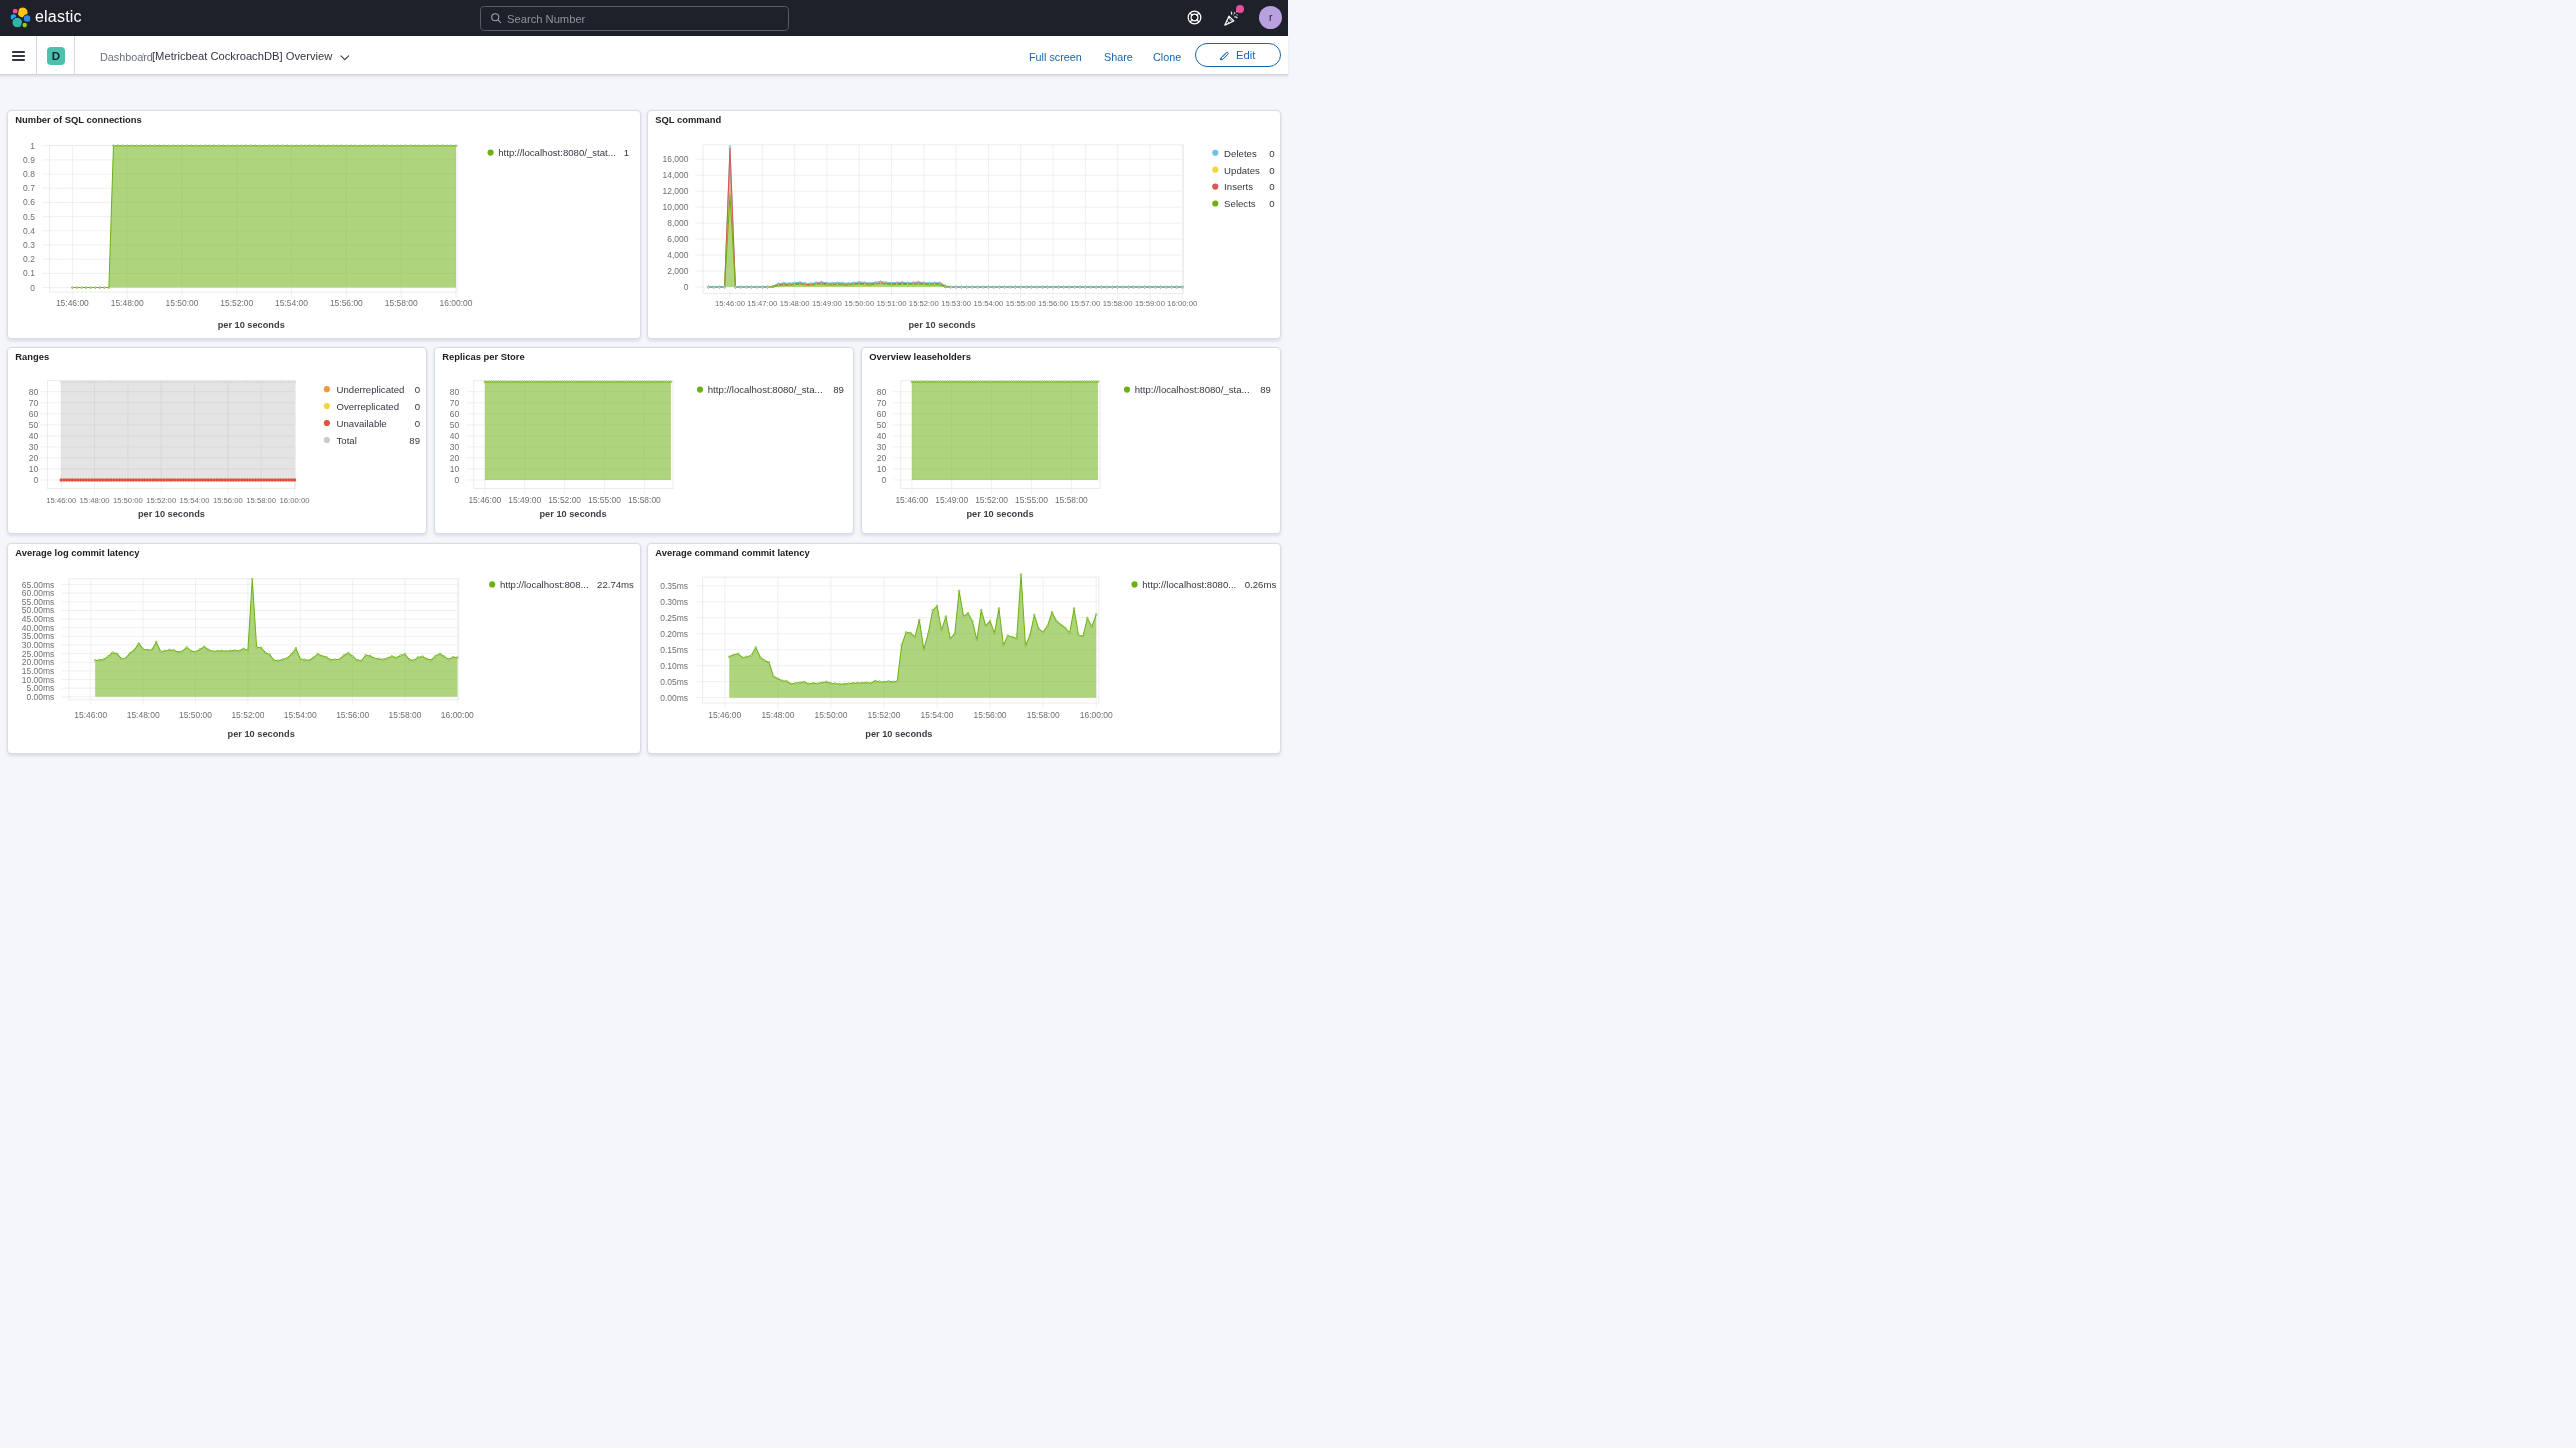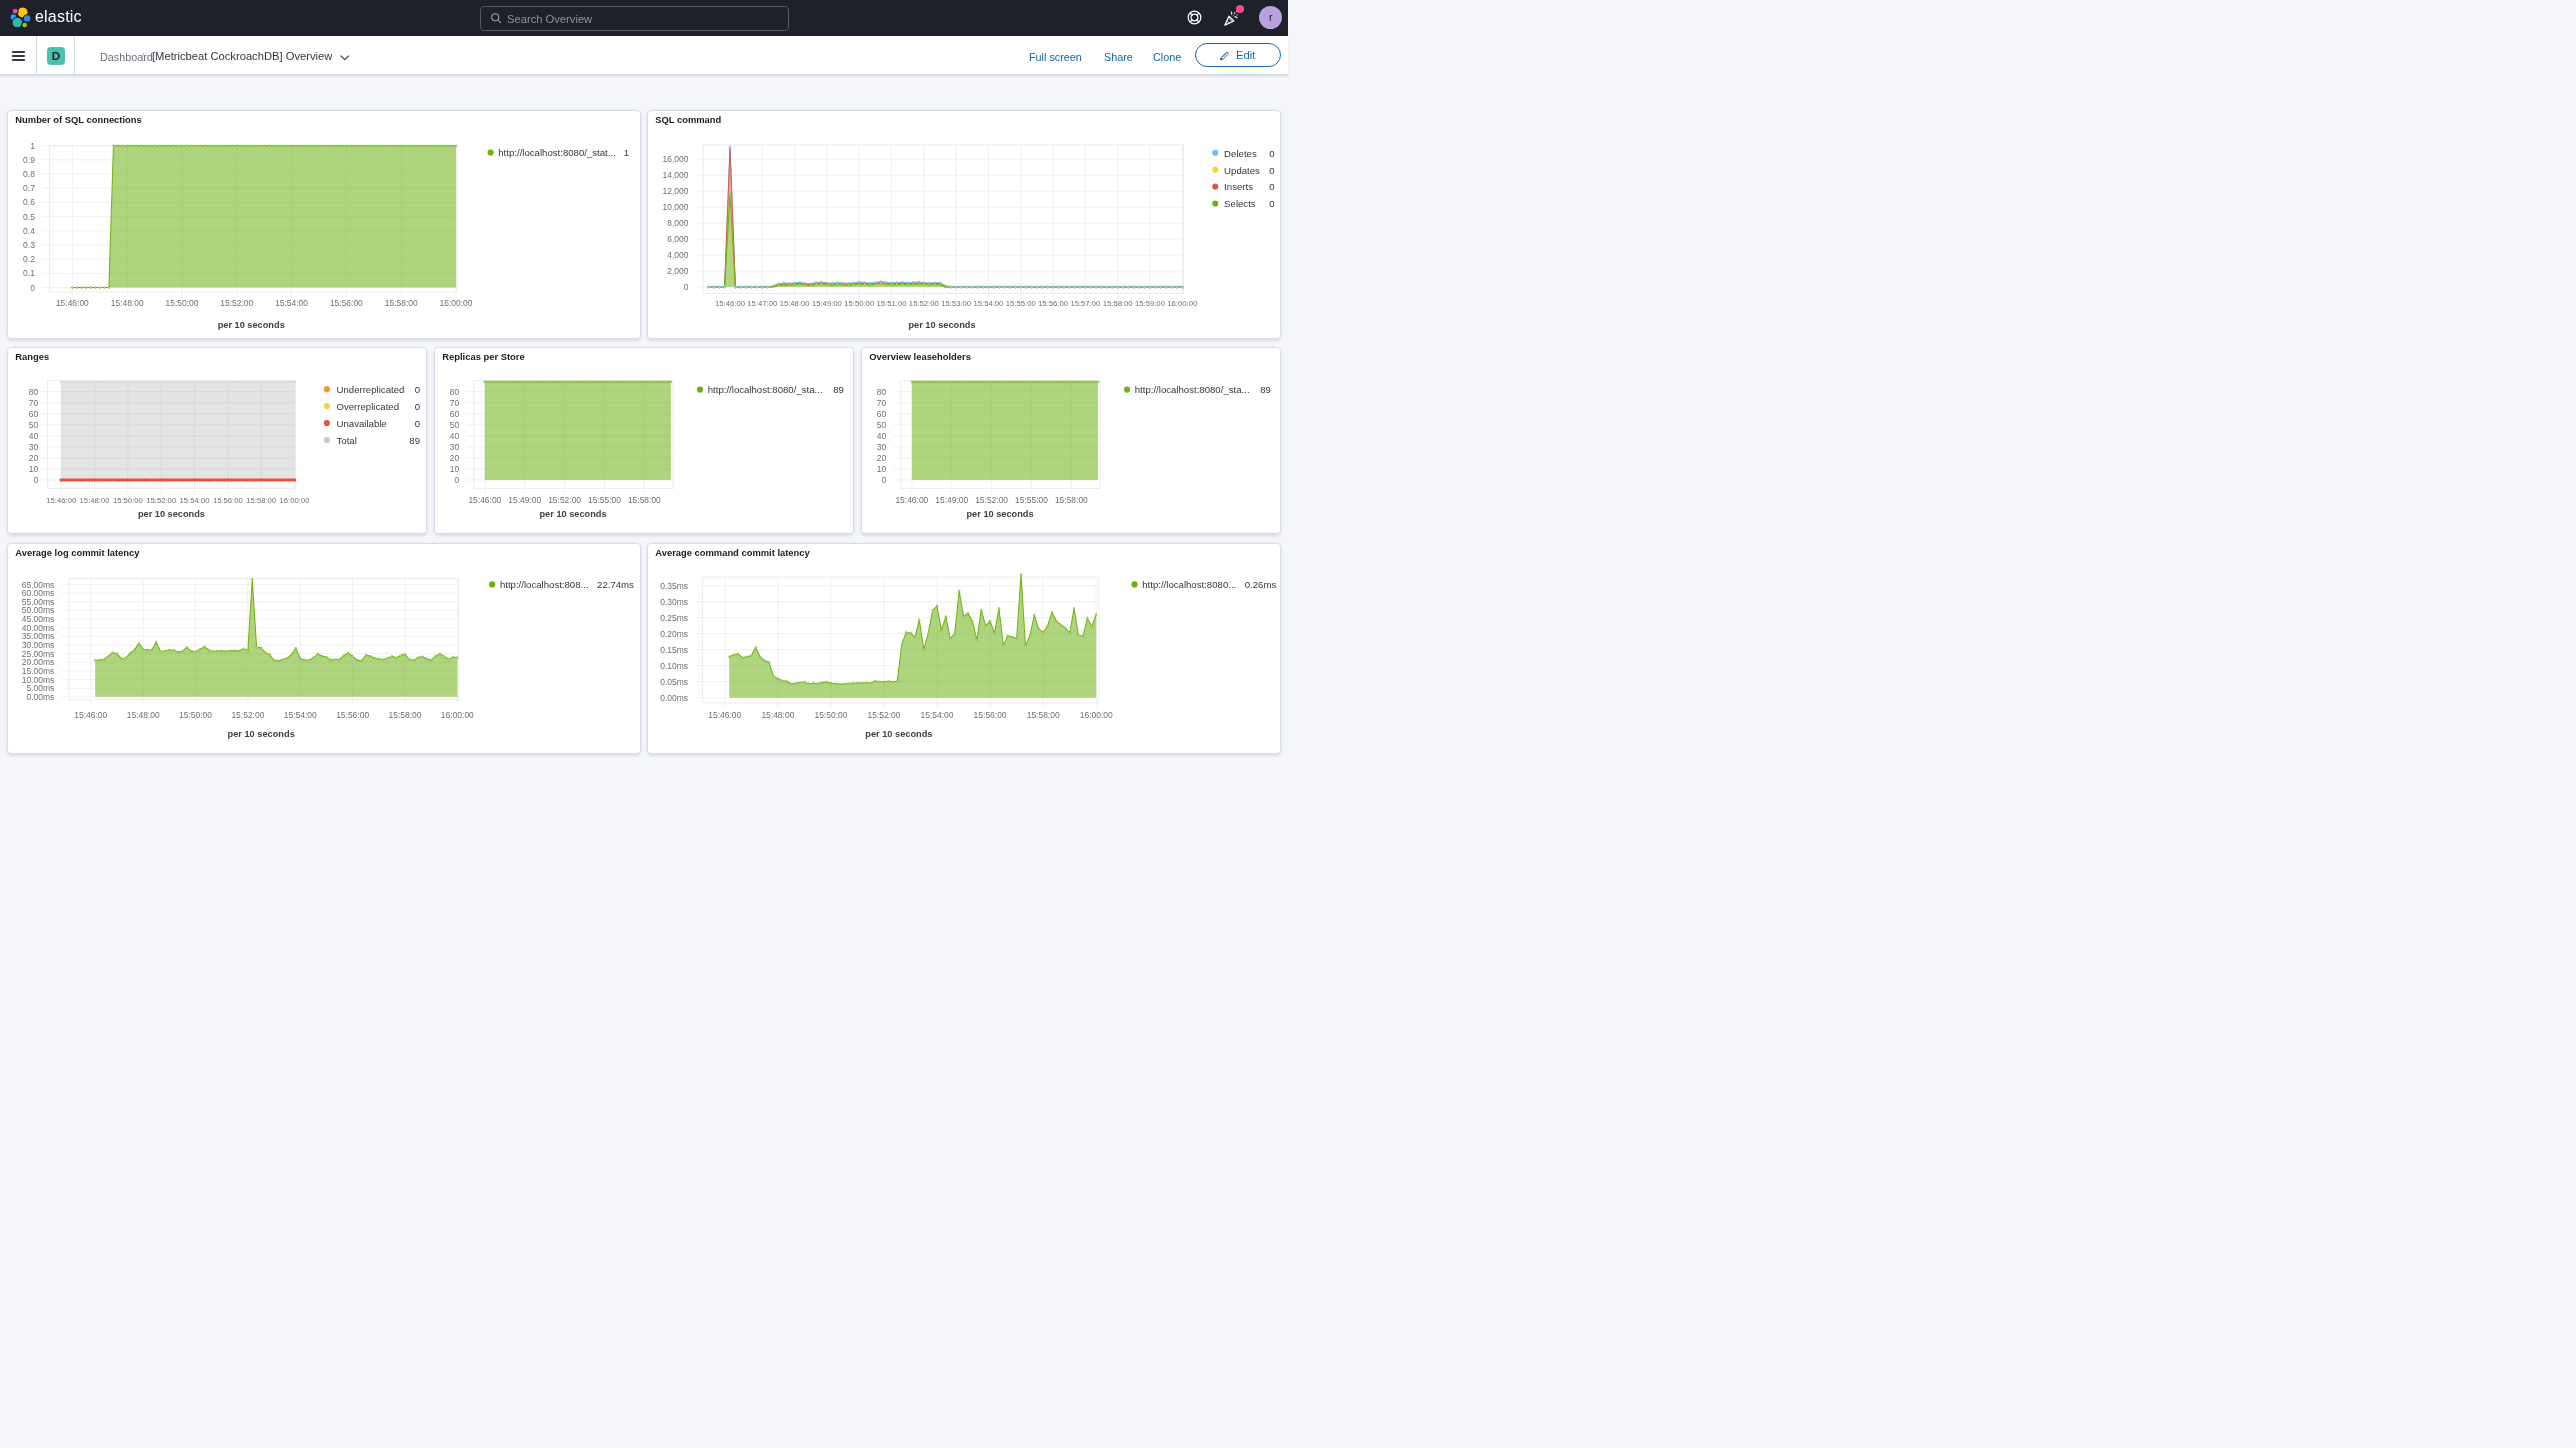--- a/index.html
+++ b/index.html
@@ -46,21 +46,21 @@
 <circle cx="25.2" cy="17.5" r="5.2" fill="#3385e0" stroke="#1e212a" stroke-width="1.4"></circle>
 <circle cx="11.5" cy="23" r="7.4" fill="#2fb7a9" stroke="#1e212a" stroke-width="1.4"></circle>
 <circle cx="21.8" cy="26.6" r="3.9" fill="#93c90e" stroke="#1e212a" stroke-width="1.4"></circle>
 </svg></div>
 <div class="brand">elastic</div>
 <div class="search">
       <svg style="position:absolute;left:8.5px;top:5.4px" width="12.3" height="12.3" viewBox="0 0 16 16" fill="none" stroke="#98a2b3" stroke-width="1.4">
 <circle cx="6.8" cy="6.8" r="4.6"></circle>
 <line x1="10.3" y1="10.3" x2="14" y2="14"></line>
 </svg>
-      <span>Search Overview</span>
+      <span>Search Number</span>
     </div>
 <div class="hicon" style="left:1186px"><svg width="17" height="17" viewBox="0 0 22 22" fill="none" stroke="#fff" stroke-width="1.6">
 <circle cx="11" cy="11" r="8.2"></circle>
 <circle cx="11" cy="11" r="4.4"></circle>
 <line x1="5.2" y1="5.2" x2="8.5" y2="8.5"></line>
 <line x1="16.8" y1="5.2" x2="13.5" y2="8.5"></line>
 <line x1="5.2" y1="16.8" x2="8.5" y2="13.5"></line>
 <line x1="16.8" y1="16.8" x2="13.5" y2="13.5"></line>
 </svg></div>
 <div class="hicon" style="left:1222px"><svg width="19" height="19" viewBox="0 0 25 25" fill="none" stroke="#fff" stroke-width="1.6">

